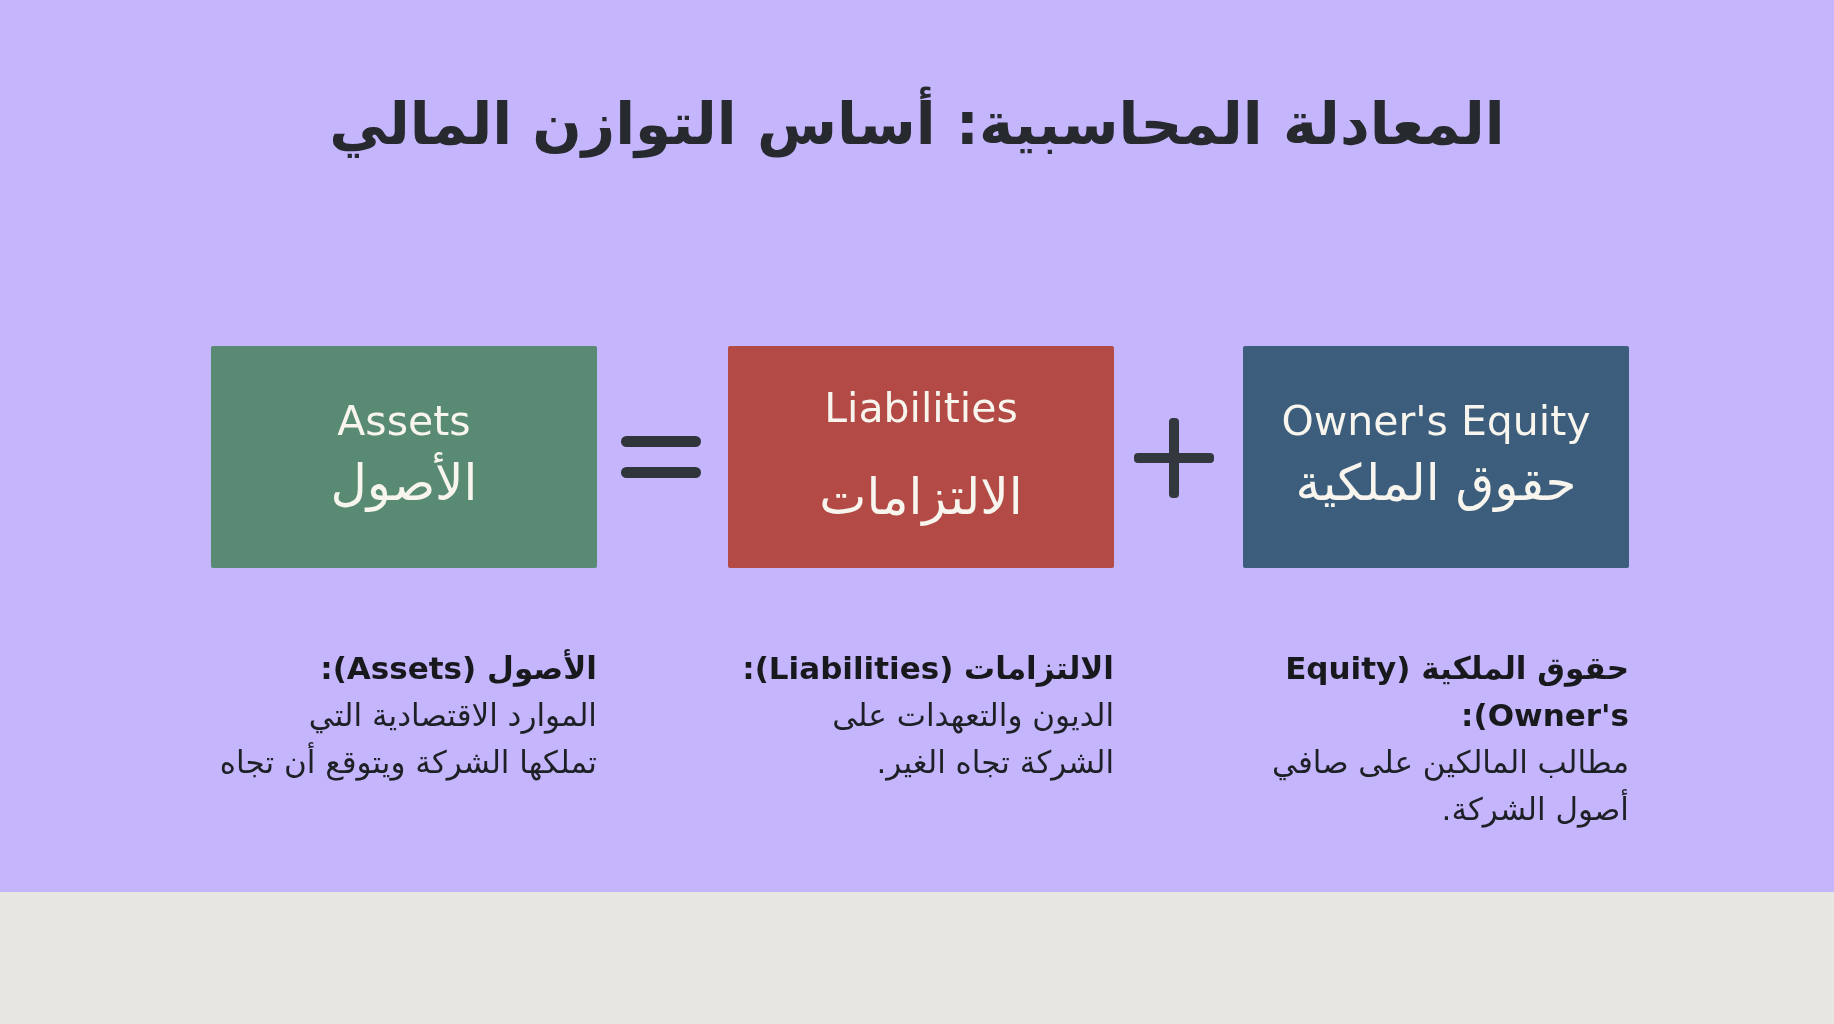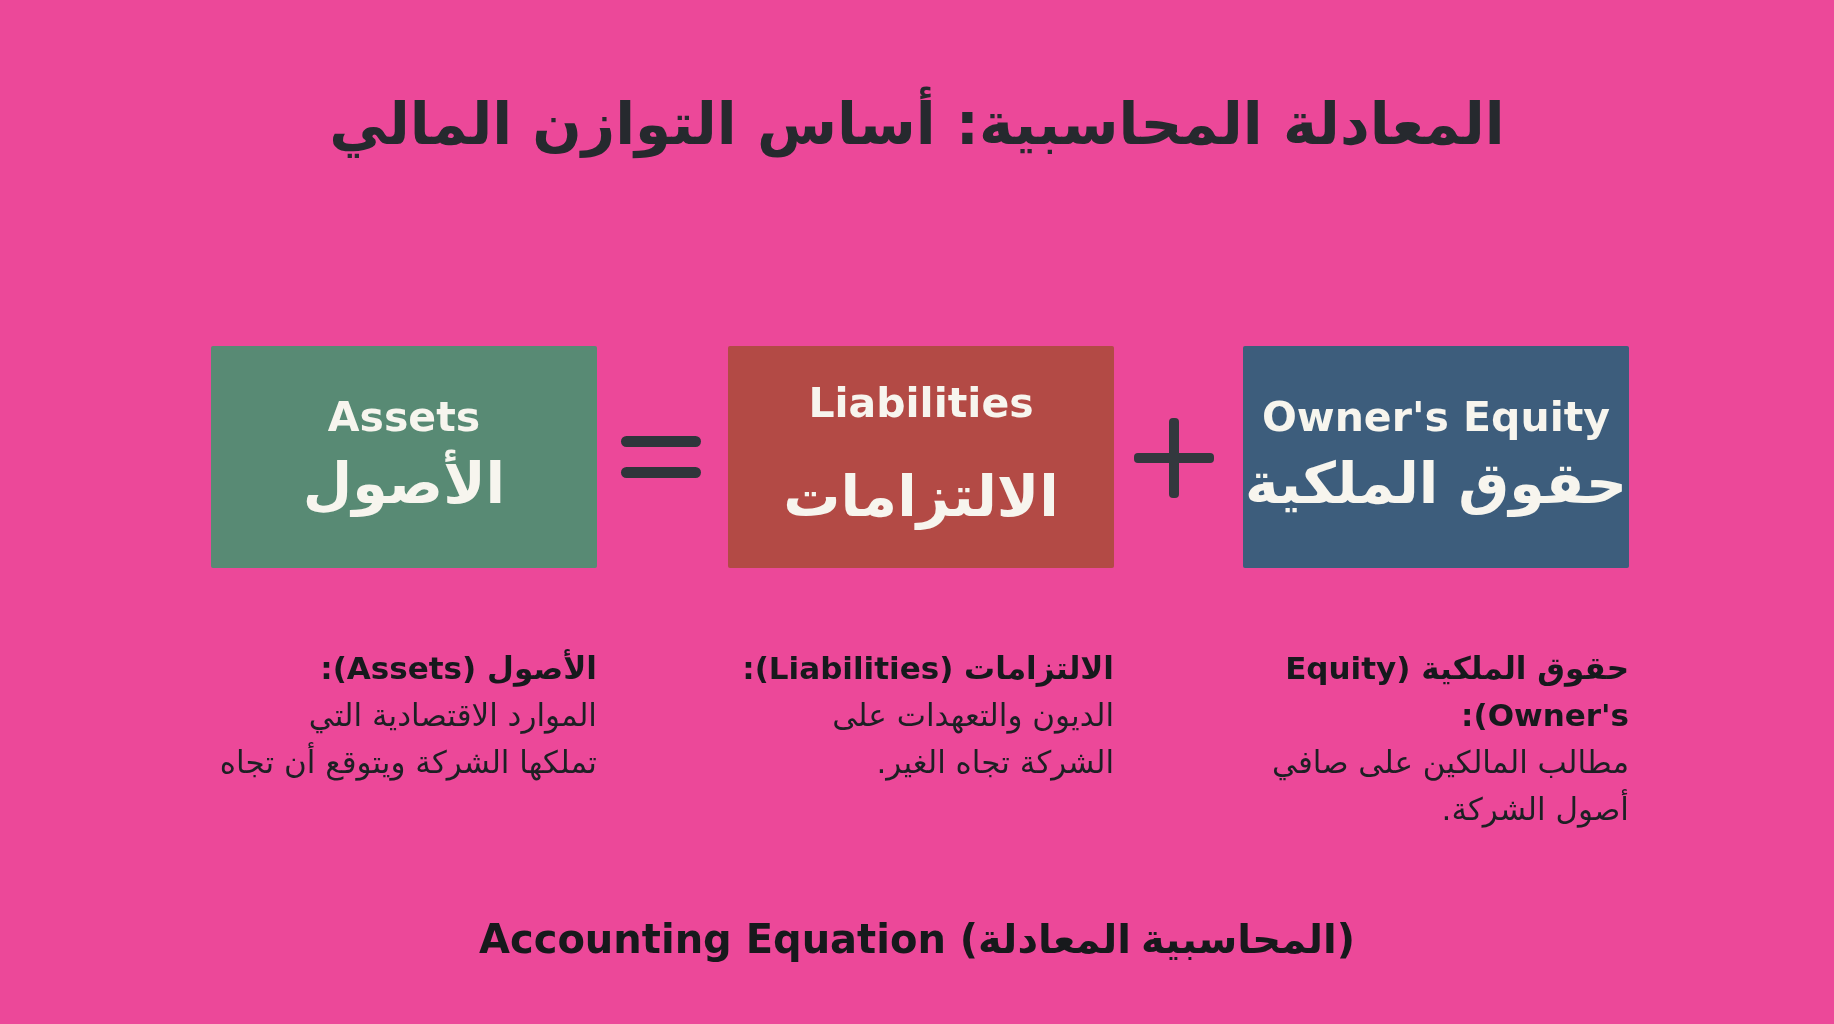--- a/index.html
+++ b/index.html
@@ -4,22 +4,22 @@
 <style>
   html, body {
     margin: 0;
     padding: 0;
     background: #e8e6e0;
     font-family: "DejaVu Sans", sans-serif;
   }
   .canvas {
     position: relative;
     width: 1834px;
-    height: 1024px;
-    background: #ec4899;
+    height: 892px;
+    background: #c4b5fd;
     overflow: hidden;
   }
   .title {
     position: absolute;
     top: 90px;
     left: 0;
     width: 100%;
     margin: 0;
     text-align: center;
     direction: rtl;
@@ -38,29 +38,29 @@
     flex-direction: column;
     align-items: center;
     justify-content: center;
     gap: 8px;
   }
   .box-assets      { left: 211px;  background: #588a74; }
   .box-liabilities { left: 728px;  background: #b34a45; gap: 35px; }
   .box-equity      { left: 1243px; background: #3d5d7c; }
   .box .label-en {
     font-size: 41px;
-    font-weight: bold;
+    font-weight: normal;
     color: #f7f5ee;
     line-height: 1.1;
     white-space: nowrap;
   }
   .box .label-ar {
     direction: rtl;
-    font-size: 57px;
-    font-weight: bold;
+    font-size: 50px;
+    font-weight: normal;
     color: #f7f5ee;
     line-height: 1.25;
     white-space: nowrap;
   }
   
   .op-equals {
     position: absolute;
     left: 621px;
     top: 436px;
     width: 80px;

